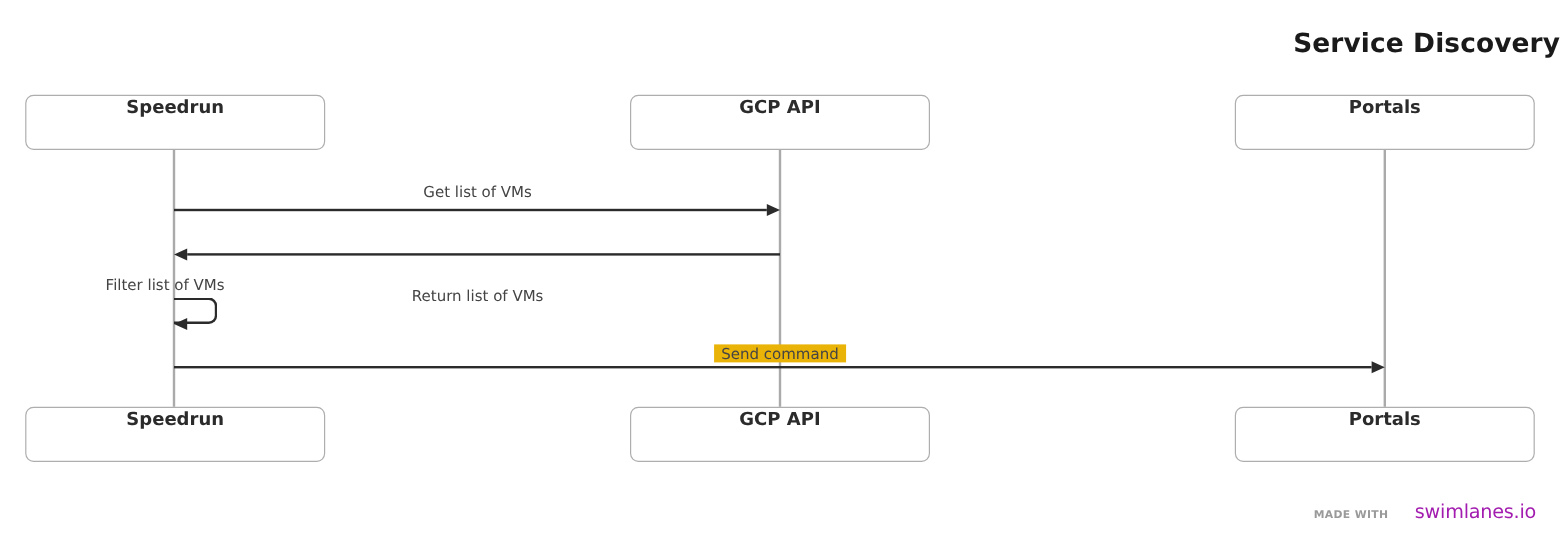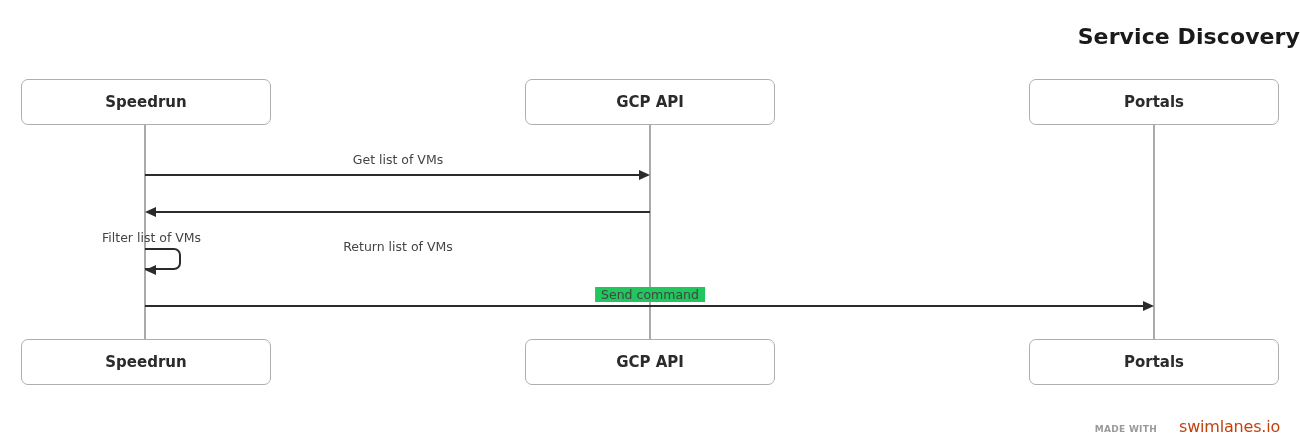--- a/index.html
+++ b/index.html
@@ -31,21 +31,20 @@
   }
   .participant-box {
     position: absolute;
     width: 250px;
     height: 46px;
     border: 1px solid #aeaeae;
     border-radius: 7px;
     background: #ffffff;
     box-sizing: border-box;
     display: flex;
-    align-items: center;
     justify-content: center;
   }
   .participant-label {
     font-size: 15px;
     font-weight: bold;
     color: #2b2b2b;
   }
   .lifeline {
     position: absolute;
     width: 2px;
@@ -92,21 +91,21 @@
     gap: 22px;
   }
   .watermark-made {
     font-size: 9px;
     font-weight: bold;
     color: #9a9a9a;
     letter-spacing: 0.3px;
   }
   .watermark-brand {
     font-size: 16px;
-    color: #c2410c;
+    color: #a21caf;
     letter-spacing: -0.2px;
   }
 </style>
 </head>
 <body>
 
 <div id="diagram-root">
 
   <div class="diagram-title">Service Discovery</div>
 
@@ -125,25 +124,25 @@
   </div>
 
   <div class="msg-label" style="left:398px; top:152px; transform:translateX(-50%);">Get list of VMs</div>
   <div class="msg-line" style="left:145px; top:174px; width:494px;"></div>
   <div class="arrow-head arrow-right" style="left:639px; top:169.5px;"></div>
 
   <div class="msg-label" style="left:398px; top:191px; transform:translateX(-50%);margin-top:48px;">Return list of VMs</div>
   <div class="msg-line" style="left:156px; top:211px; width:494px;"></div>
   <div class="arrow-head arrow-left" style="left:145px; top:206.5px;"></div>
 
-  <div class="msg-label" style="left:102px; top:230px;">Filter list of VMs</div>
+  <div class="msg-label" style="left:88px; top:230px;">Filter list of VMs</div>
   <div class="self-loop" style="left:145px; top:248px; width:36px; height:22px;"></div>
   <div class="arrow-head arrow-left" style="left:145px; top:264.5px;"></div>
 
-  <div class="msg-label" style="left:650px; top:287px; transform:translateX(-50%); background:#22c55e; padding:0 6px;">Send command</div>
+  <div class="msg-label" style="left:650px; top:287px; transform:translateX(-50%); background:#eab308; padding:0 6px;">Send command</div>
   <div class="msg-line" style="left:145px; top:305px; width:998px;"></div>
   <div class="arrow-head arrow-right" style="left:1143px; top:300.5px;"></div>
 
   <div class="participant-box" style="left:21px; top:339px;">
     <span class="participant-label">Speedrun</span>
   </div>
   <div class="participant-box" style="left:525px; top:339px;">
     <span class="participant-label">GCP API</span>
   </div>
   <div class="participant-box" style="left:1029px; top:339px;">

